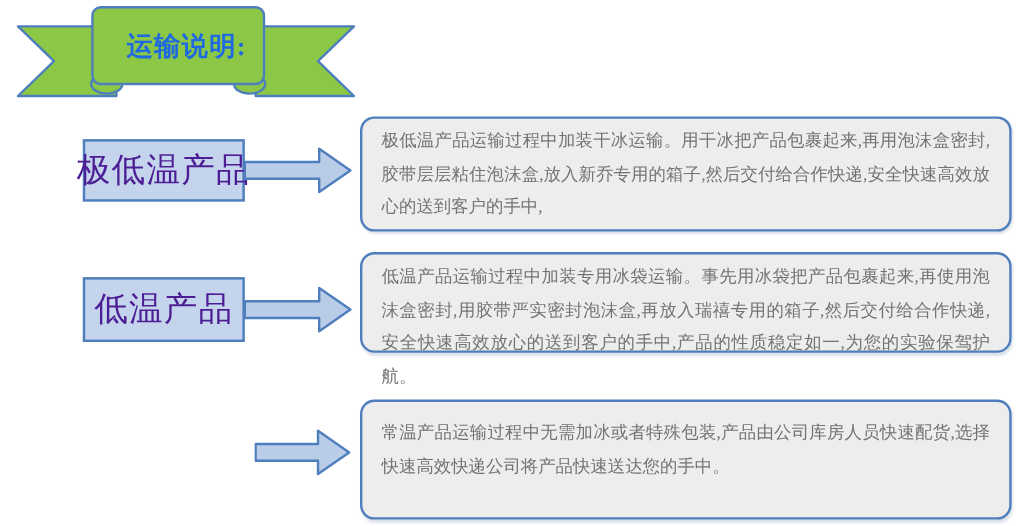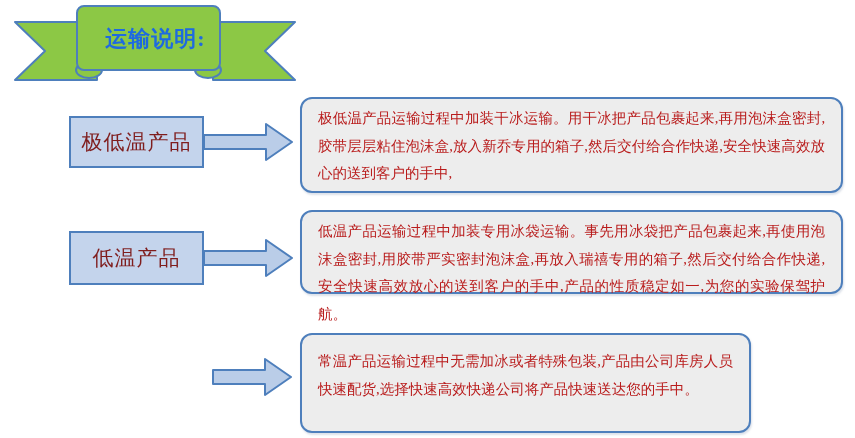--- a/index.html
+++ b/index.html
@@ -18,33 +18,33 @@
     white-space:nowrap;
   }
   .label-box{
     position:absolute;
     background:#c4d4ec;
     border:2px solid #4e7fbc;
     display:flex;align-items:center;justify-content:center;
     box-sizing:border-box;
   }
   .label-text{
-    color:#7f1d1d;font-size:21px;letter-spacing:1px;white-space:nowrap;
+    color:#4c1d95;font-size:28px;letter-spacing:1px;white-space:nowrap;
   }
   .arrow-wrap{position:absolute;}
   .panel{
     position:absolute;
     background:#ededed;
     border:2px solid #4e7fbc;
     border-radius:12px;
     box-sizing:border-box;
     box-shadow:1px 2px 2px rgba(120,140,170,0.25);
   }
   .panel-text{
-    color:#b91c1c;
+    color:#737373;
     font-size:14.5px;
     line-height:27.5px;
     padding:0 16px;
     text-align:justify;
   }
   .pt-row1{padding-top:6px;}
   .pt-row2{padding-top:6px;}
   .pt-row3{padding-top:13px;}
 </style>
 </head>
@@ -89,17 +89,17 @@
   </div>
   <div class="panel" style="left:300px;top:210px;width:543px;height:84px;">
     <div class="panel-text pt-row2">低温产品运输过程中加装专用冰袋运输。事先用冰袋把产品包裹起来,再使用泡沫盒密封,用胶带严实密封泡沫盒,再放入瑞禧专用的箱子,然后交付给合作快递,安全快速高效放心的送到客户的手中,产品的性质稳定如一,为您的实验保驾护航。</div>
   </div>
 
   <div class="arrow-wrap" style="left:212px;top:356px;">
     <svg width="82" height="42" viewBox="0 0 82 42">
       <polygon points="1,14 53,14 53,3 79,21 53,39 53,28 1,28" fill="#bacde8" stroke="#4e7fbc" stroke-width="2" stroke-linejoin="round"></polygon>
     </svg>
   </div>
-  <div class="panel" style="left:300px;top:333px;width:451px;height:100px;">
+  <div class="panel" style="left:300px;top:333px;width:543px;height:100px;">
     <div class="panel-text pt-row3">常温产品运输过程中无需加冰或者特殊包装,产品由公司库房人员快速配货,选择快速高效快递公司将产品快速送达您的手中。</div>
   </div>
 
 </div>
 
 </body></html>

